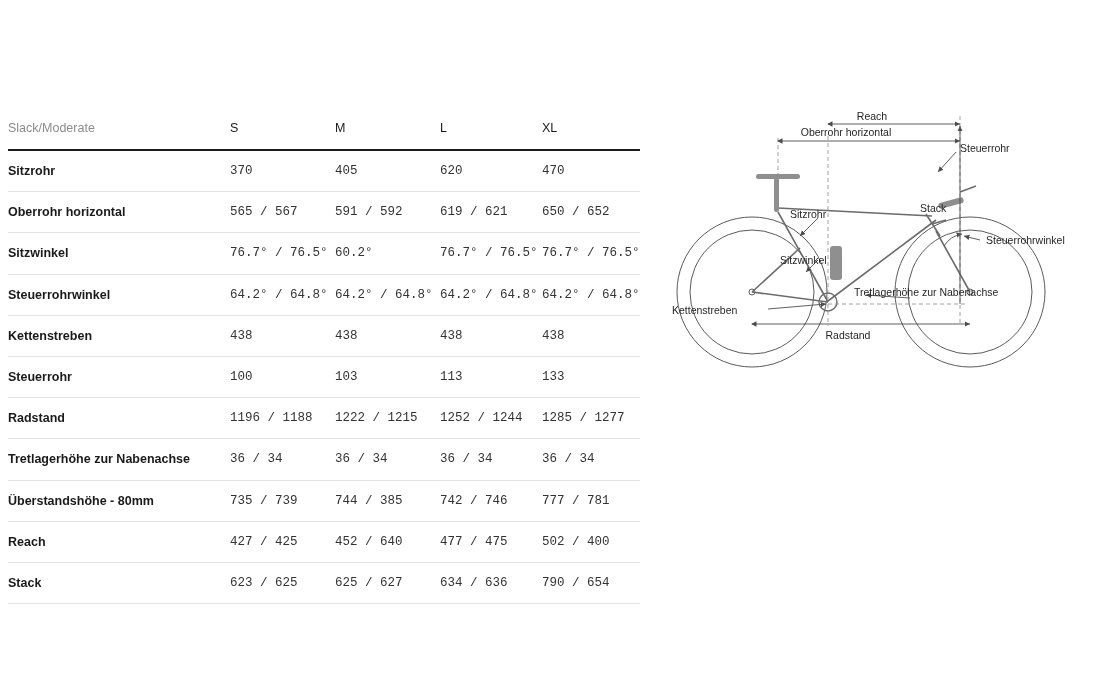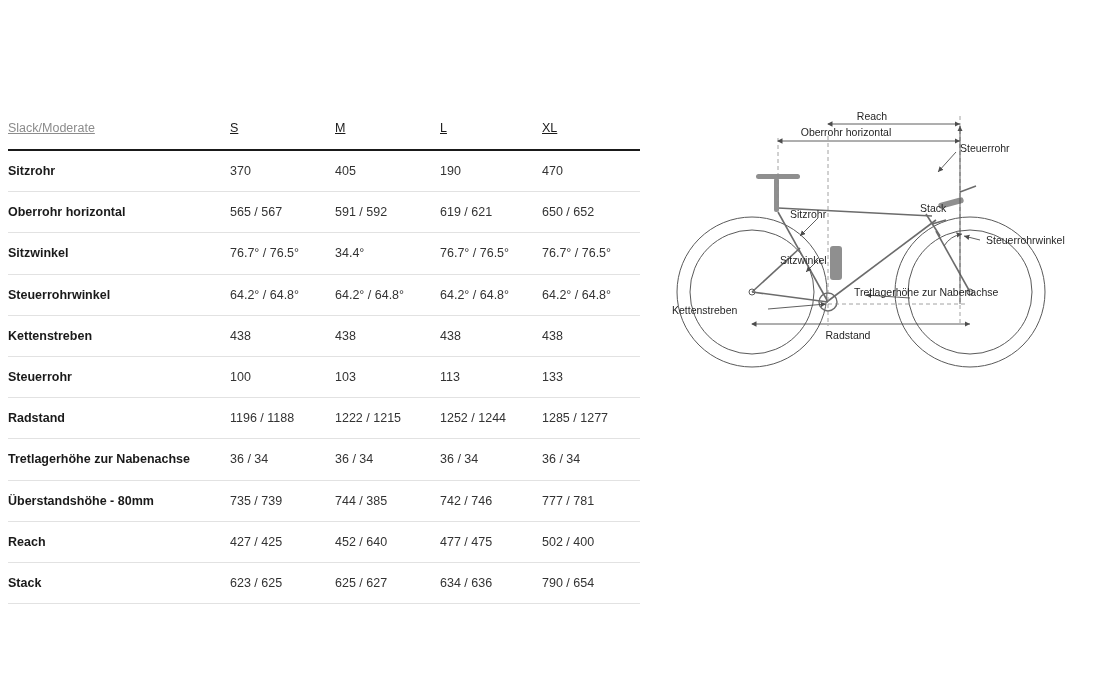--- a/index.html
+++ b/index.html
@@ -32,21 +32,20 @@
   #geo-table th, #geo-table td {
     text-align: left;
     padding: 0;
     vertical-align: middle;
   }
   #geo-table thead th {
     font-weight: normal;
     color: #8c8c8c;
     height: 40px;
     padding-bottom: 4px;
-    text-decoration: underline;
   }
   #geo-table thead tr {
     border-bottom: 2px solid #1a1a1a;
   }
   #geo-table thead th.size-col {
     color: #1a1a1a;
     font-weight: normal;
   }
   #geo-table tbody tr {
     border-bottom: 1px solid #e2e2e2;
@@ -56,20 +55,21 @@
     line-height: 40.2px;
   }
   #geo-table td.label {
     font-weight: bold;
     font-size: 12.5px;
     color: #1a1a1a;
   }
   #geo-table td.val {
     font-weight: normal;
     color: #333333;
+    font-family: Liberation Mono, monospace;
   }
   .c-label { width: 222px; }
   .c-s { width: 105px; }
   .c-m { width: 105px; }
   .c-l { width: 102px; }
   .c-xl { width: 98px; }
 
   
   #diagram {
     position: absolute;
@@ -105,34 +105,34 @@
         <th class="size-col">M</th>
         <th class="size-col">L</th>
         <th class="size-col">XL</th>
       </tr>
     </thead>
     <tbody>
       <tr>
         <td class="label">Sitzrohr</td>
         <td class="val">370</td>
         <td class="val">405</td>
-        <td class="val">190</td>
+        <td class="val">620</td>
         <td class="val">470</td>
       </tr>
       <tr>
         <td class="label">Oberrohr horizontal</td>
         <td class="val">565 / 567</td>
         <td class="val">591 / 592</td>
         <td class="val">619 / 621</td>
         <td class="val">650 / 652</td>
       </tr>
       <tr>
         <td class="label">Sitzwinkel</td>
         <td class="val">76.7° / 76.5°</td>
-        <td class="val">34.4°</td>
+        <td class="val">60.2°</td>
         <td class="val">76.7° / 76.5°</td>
         <td class="val">76.7° / 76.5°</td>
       </tr>
       <tr>
         <td class="label">Steuerrohrwinkel</td>
         <td class="val">64.2° / 64.8°</td>
         <td class="val">64.2° / 64.8°</td>
         <td class="val">64.2° / 64.8°</td>
         <td class="val">64.2° / 64.8°</td>
       </tr>

